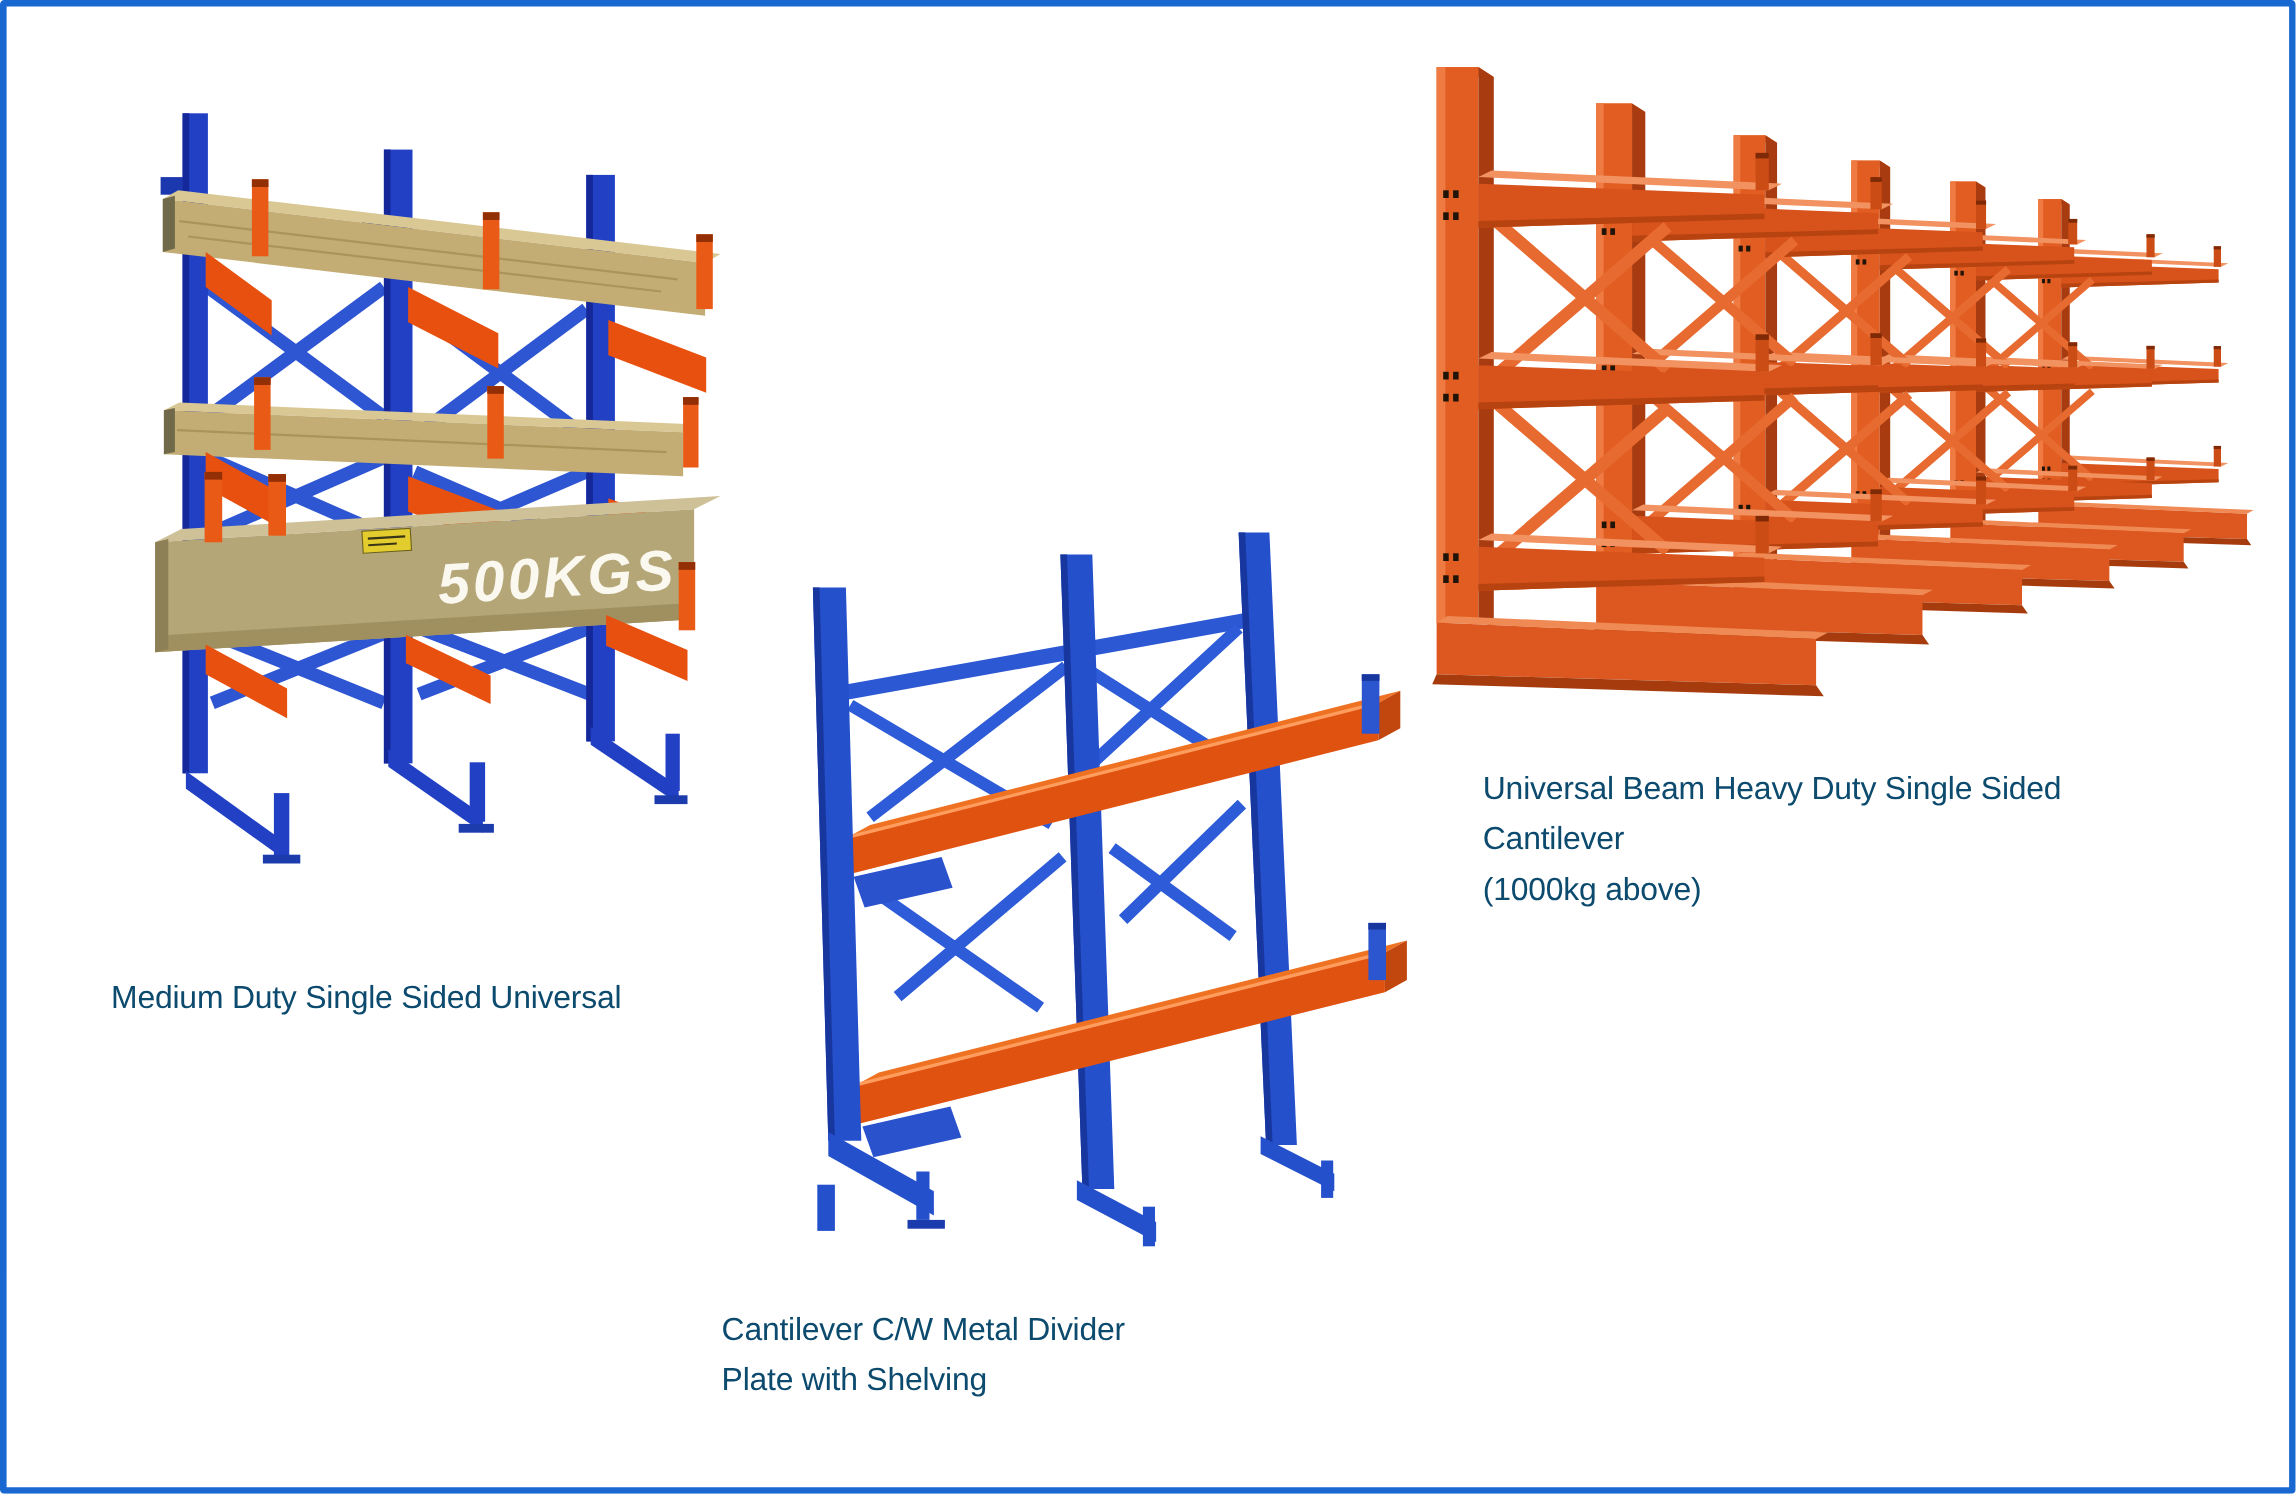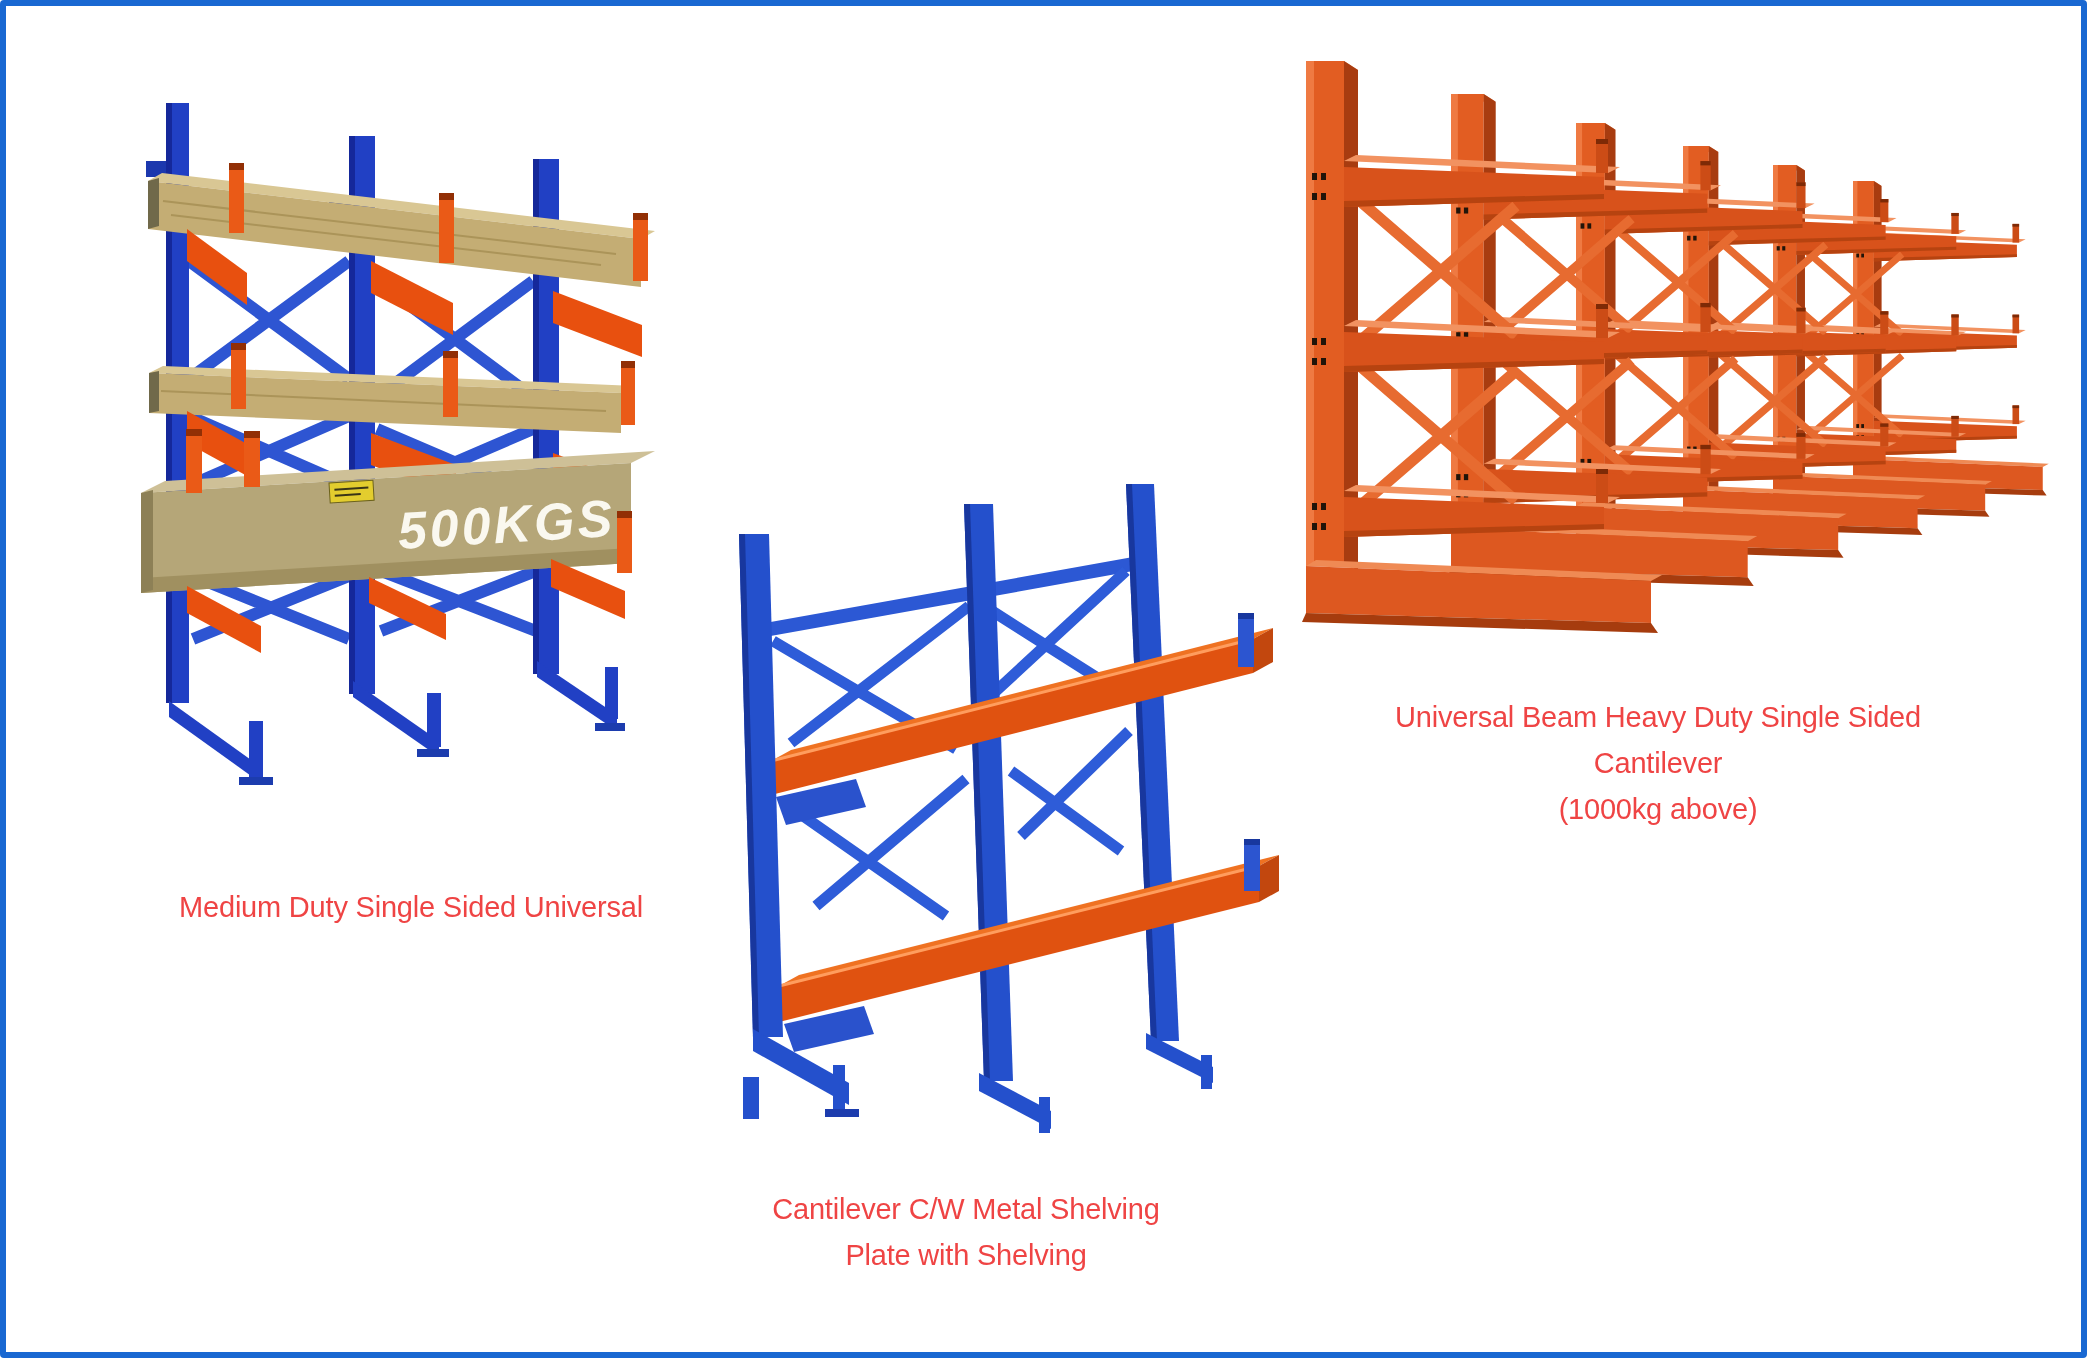--- a/index.html
+++ b/index.html
@@ -10,22 +10,21 @@
     background:#ffffff;
     border:6px solid #1968d2;
     border-radius:4px;
     overflow:hidden;
     font-family:"Liberation Sans", sans-serif;
   }
   .fig{position:absolute;}
   .caption{
     position:absolute;
     width:620px;
-    text-align:center;
-    color:#ef4444;
+    color:#0c4a6e;
     font-size:29px;
     line-height:46px;
     letter-spacing:-0.2px;
   }
   .caption span{display:block;}
 </style>
 </head>
 <body>
 
 <div id="page" style="border-color: rgb(25, 104, 210);">
@@ -184,21 +183,21 @@
 
     <g fill="#2c55d0">
       <rect x="517" y="132" width="16" height="54"></rect>
       <rect x="517" y="132" width="16" height="6" fill="#18379e"></rect>
       <rect x="523" y="358" width="16" height="52"></rect>
       <rect x="523" y="358" width="16" height="6" fill="#18379e"></rect>
     </g>
   </svg>
 
   <div class="caption" style="left:650px;top:1180px;">
-    <span>Cantilever C/W Metal Shelving</span>
+    <span>Cantilever C/W Metal Divider</span>
     <span>Plate with Shelving</span>
   </div>
 
   <svg class="fig" style="left:1295px;top:35px;" width="770" height="615" viewBox="0 0 770 615">
     <defs>
       <g id="hdu">
 
         <polygon points="0,0 38,0 52,9 14,9" fill="#f08a52"></polygon>
         <rect x="0" y="0" width="38" height="505" fill="#e25d22"></rect>
         <rect x="0" y="0" width="8" height="505" fill="#ef7a42"></rect>

